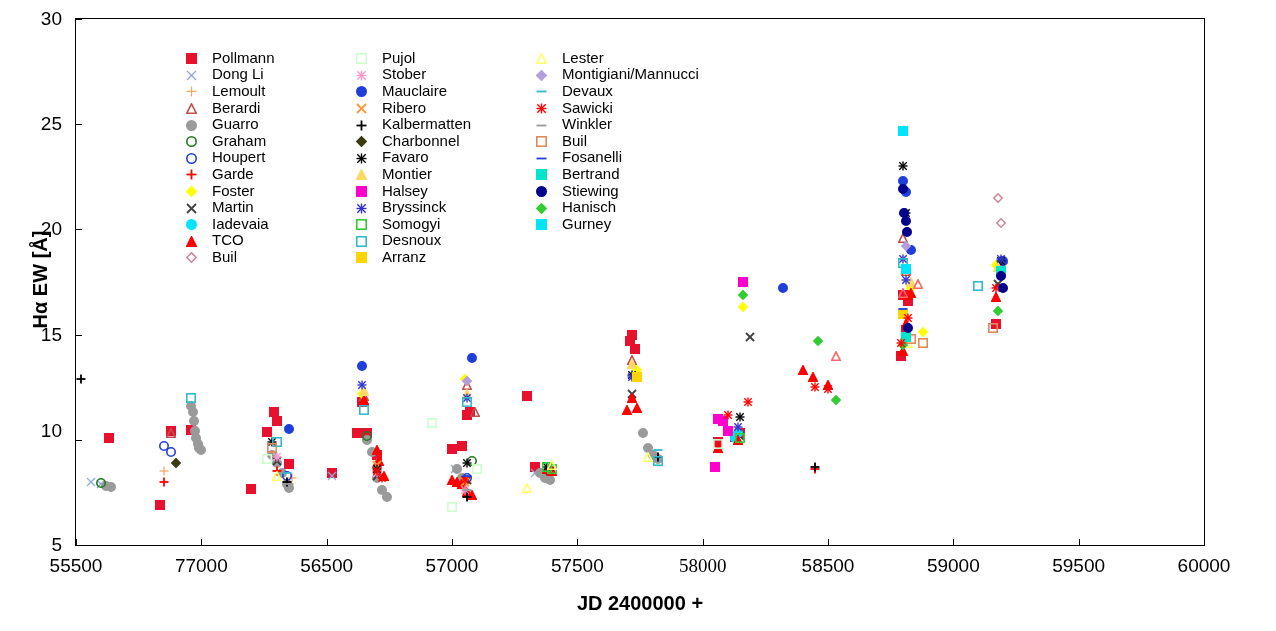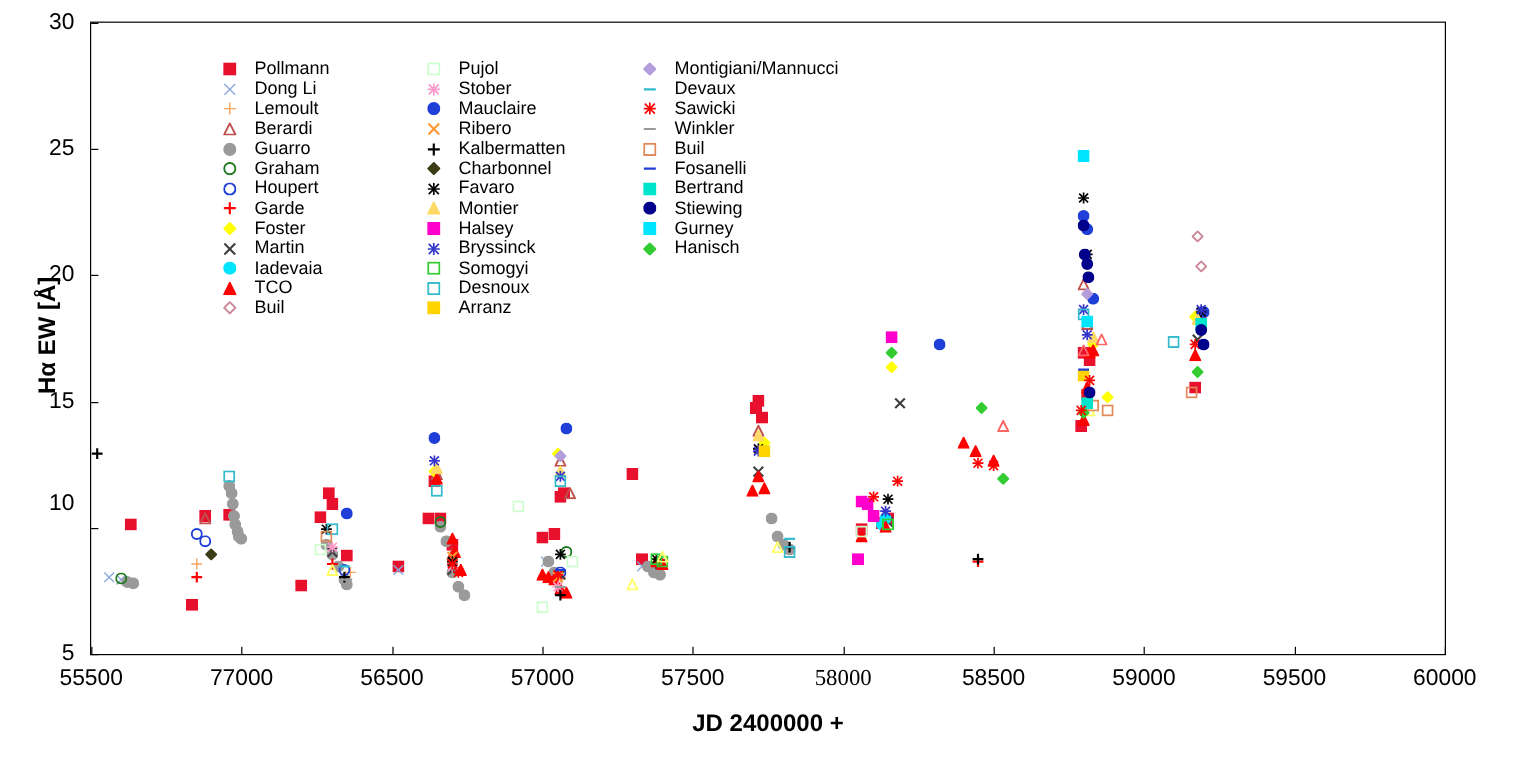--- a/index.html
+++ b/index.html
@@ -914,21 +914,21 @@
         <div class="tick-x" style="left: 752px;">58500</div>
         <div class="tick-mark-x" style="left: 877.333px;"></div>
         <div class="tick-x" style="left: 877.333px;">59000</div>
         <div class="tick-mark-x" style="left: 1002.67px;"></div>
         <div class="tick-x" style="left: 1002.67px;">59500</div>
         <div class="tick-mark-x" style="left: 1128px;"></div>
         <div class="tick-x" style="left: 1128px;">60000</div>
         <div class="tick-mark-y" style="top: 526px;"></div>
         <div class="tick-y" style="top: 526px;">5</div>
         <div class="tick-mark-y" style="top: 420.8px;"></div>
-        <div class="tick-y" style="top: 401px;">10</div>
+        <div class="tick-y" style="top: 412px;">10</div>
         <div class="tick-mark-y" style="top: 315.6px;"></div>
         <div class="tick-y" style="top: 315.6px;">15</div>
         <div class="tick-mark-y" style="top: 210.4px;"></div>
         <div class="tick-y" style="top: 210.4px;">20</div>
         <div class="tick-mark-y" style="top: 105.2px;"></div>
         <div class="tick-y" style="top: 105.2px;">25</div>
         <div class="tick-mark-y" style="top: 0px;"></div>
         <div class="tick-y" style="top: 0px;">30</div>
       </div>
     <div id="legend">
@@ -1103,20 +1103,26 @@
           <div class="legend-entry">
             <span class="legend-sym"><svg width="11" height="11" viewBox="0 0 11 11" xmlns="http://www.w3.org/2000/svg">
                 <rect x="0.8" y="0.8" width="9.4" height="9.4" fill="#ffd400" stroke="#ffd400" stroke-width="1.6"></rect>
               </svg></span>
             <span class="legend-lbl">Arranz</span>
           </div>
         </div>
         <div class="legend-col c3">
           <div class="legend-entry">
             <span class="legend-sym"><svg width="11" height="11" viewBox="0 0 11 11" xmlns="http://www.w3.org/2000/svg">
+                <polygon points="5.5,0.8 10.2,10.2 0.8,10.2" fill="none" stroke="#ffff66" stroke-width="1.6"></polygon>
+              </svg></span>
+            <span class="legend-lbl">Lester</span>
+          </div>
+          <div class="legend-entry">
+            <span class="legend-sym"><svg width="11" height="11" viewBox="0 0 11 11" xmlns="http://www.w3.org/2000/svg">
                 <polygon points="5.5,0.8 10.2,5.5 5.5,10.2 0.8,5.5" fill="#b39ddb" stroke="#b39ddb" stroke-width="1.6"></polygon>
               </svg></span>
             <span class="legend-lbl">Montigiani/Mannucci</span>
           </div>
           <div class="legend-entry">
             <span class="legend-sym"><svg width="11" height="11" viewBox="0 0 11 11" xmlns="http://www.w3.org/2000/svg">
                 <line x1="0.5" y1="5.5" x2="10.5" y2="5.5" stroke="#33bbcc" stroke-width="1.8"></line>
               </svg></span>
             <span class="legend-lbl">Devaux</span>
           </div>
@@ -1154,27 +1160,27 @@
             <span class="legend-lbl">Bertrand</span>
           </div>
           <div class="legend-entry">
             <span class="legend-sym"><svg width="11" height="11" viewBox="0 0 11 11" xmlns="http://www.w3.org/2000/svg">
                 <circle cx="5.5" cy="5.5" r="4.7" fill="#00008b" stroke="#00008b" stroke-width="1.6"></circle>
               </svg></span>
             <span class="legend-lbl">Stiewing</span>
           </div>
           <div class="legend-entry">
             <span class="legend-sym"><svg width="11" height="11" viewBox="0 0 11 11" xmlns="http://www.w3.org/2000/svg">
+                <polygon points="5.5,0.8 10.2,5.5 5.5,10.2 0.8,5.5" fill="#33cc33" stroke="#33cc33" stroke-width="1.6"></polygon>
+              </svg></span>
+            <span class="legend-lbl">Hanisch</span>
+          </div>
+          <div class="legend-entry">
+            <span class="legend-sym"><svg width="11" height="11" viewBox="0 0 11 11" xmlns="http://www.w3.org/2000/svg">
                 <rect x="0.8" y="0.8" width="9.4" height="9.4" fill="#00e5ff" stroke="#00e5ff" stroke-width="1.6"></rect>
               </svg></span>
             <span class="legend-lbl">Gurney</span>
-          </div>
-          <div class="legend-entry">
-            <span class="legend-sym"><svg width="11" height="11" viewBox="0 0 11 11" xmlns="http://www.w3.org/2000/svg">
-                <polygon points="5.5,0.8 10.2,5.5 5.5,10.2 0.8,5.5" fill="#33cc33" stroke="#33cc33" stroke-width="1.6"></polygon>
-              </svg></span>
-            <span class="legend-lbl">Hanisch</span>
           </div>
         </div>
       </div>
   </div>
   <div id="xlabel">JD 2400000 +</div>
 </div>
 
 </body></html>

